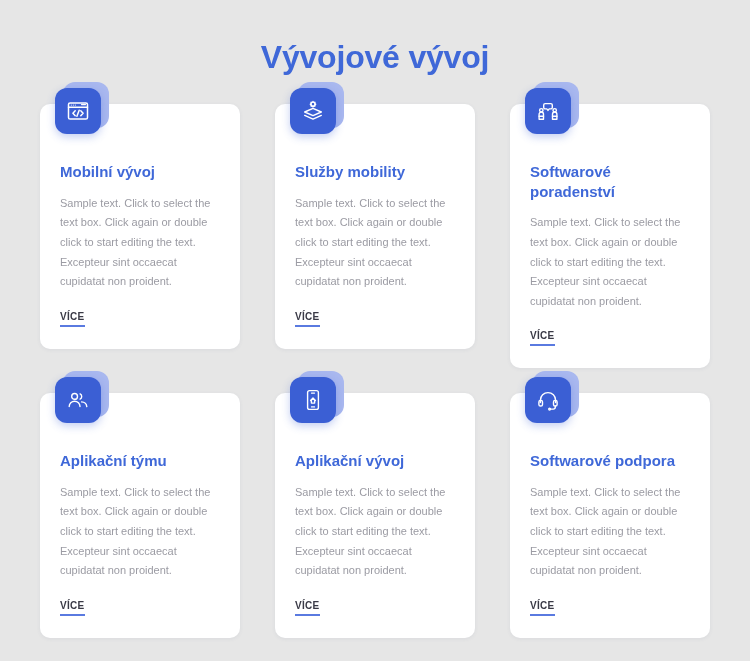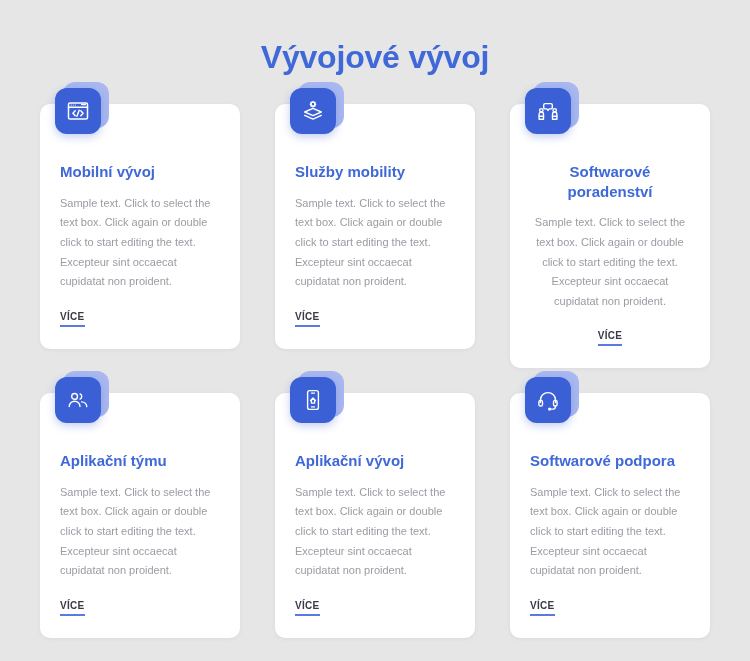--- a/index.html
+++ b/index.html
@@ -49,21 +49,21 @@
 
   .card {
     position: relative;
     background: #ffffff;
     border-radius: 10px;
     box-shadow: 0 1px 4px rgba(60,70,110,0.07);
     padding: 58px 20px 22px 20px;
     min-height: 230px;
   }
 
-  .card.tall { min-height: 242px; text-align: center; }
+  .card.tall { min-height: 242px; }
 
   
   .icon-badge-wrap {
     position: absolute;
     top: -22px;
     left: 15px;
     width: 54px;
     height: 50px;
     z-index: 3;
   }

